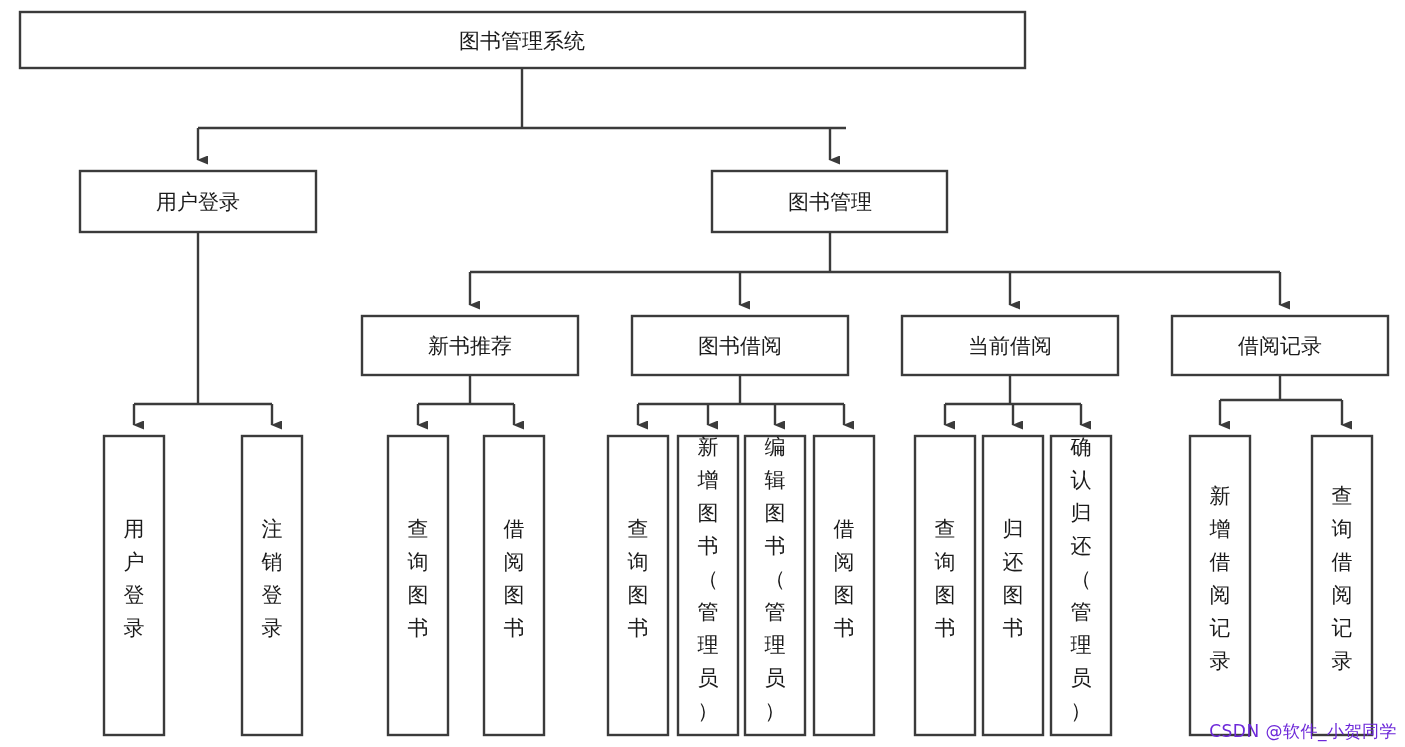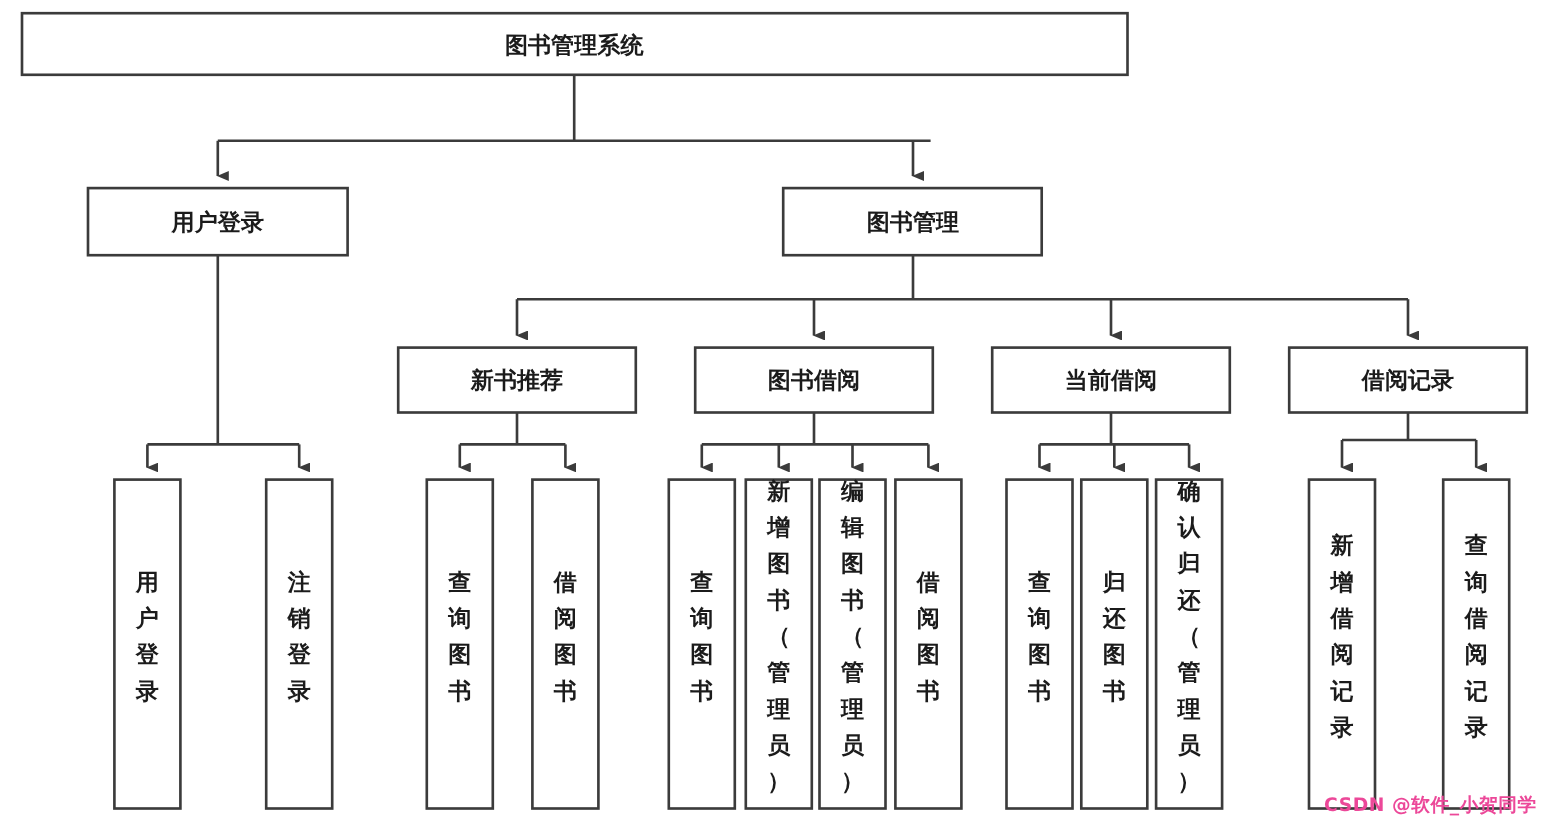--- a/index.html
+++ b/index.html
@@ -10,21 +10,20 @@
   }
   body {
     font-family: "DejaVu Sans", "Liberation Sans", sans-serif;
   }
   #diagram-root {
     position: relative;
     width: 1405px;
     height: 747px;
     background: #ffffff;
     overflow: hidden;
-    font-weight: bold;
   }
   svg.diagram {
     position: absolute;
     top: 0;
     left: 0;
     width: 1405px;
     height: 747px;
     display: block;
   }
   .node-box {
@@ -50,21 +49,21 @@
     font-family: "DejaVu Sans", "Liberation Sans", sans-serif;
     font-size: 21px;
     text-anchor: middle;
   }
   .watermark {
     position: absolute;
     right: 8px;
     bottom: 4px;
     font-family: "DejaVu Sans", "Liberation Sans", sans-serif;
     font-size: 17px;
-    color: #ec4899;
+    color: #6d28d9;
     letter-spacing: 0.5px;
     white-space: nowrap;
     user-select: none;
   }
 </style>
 </head>
 <body>
 
 <div id="diagram-root">
 

